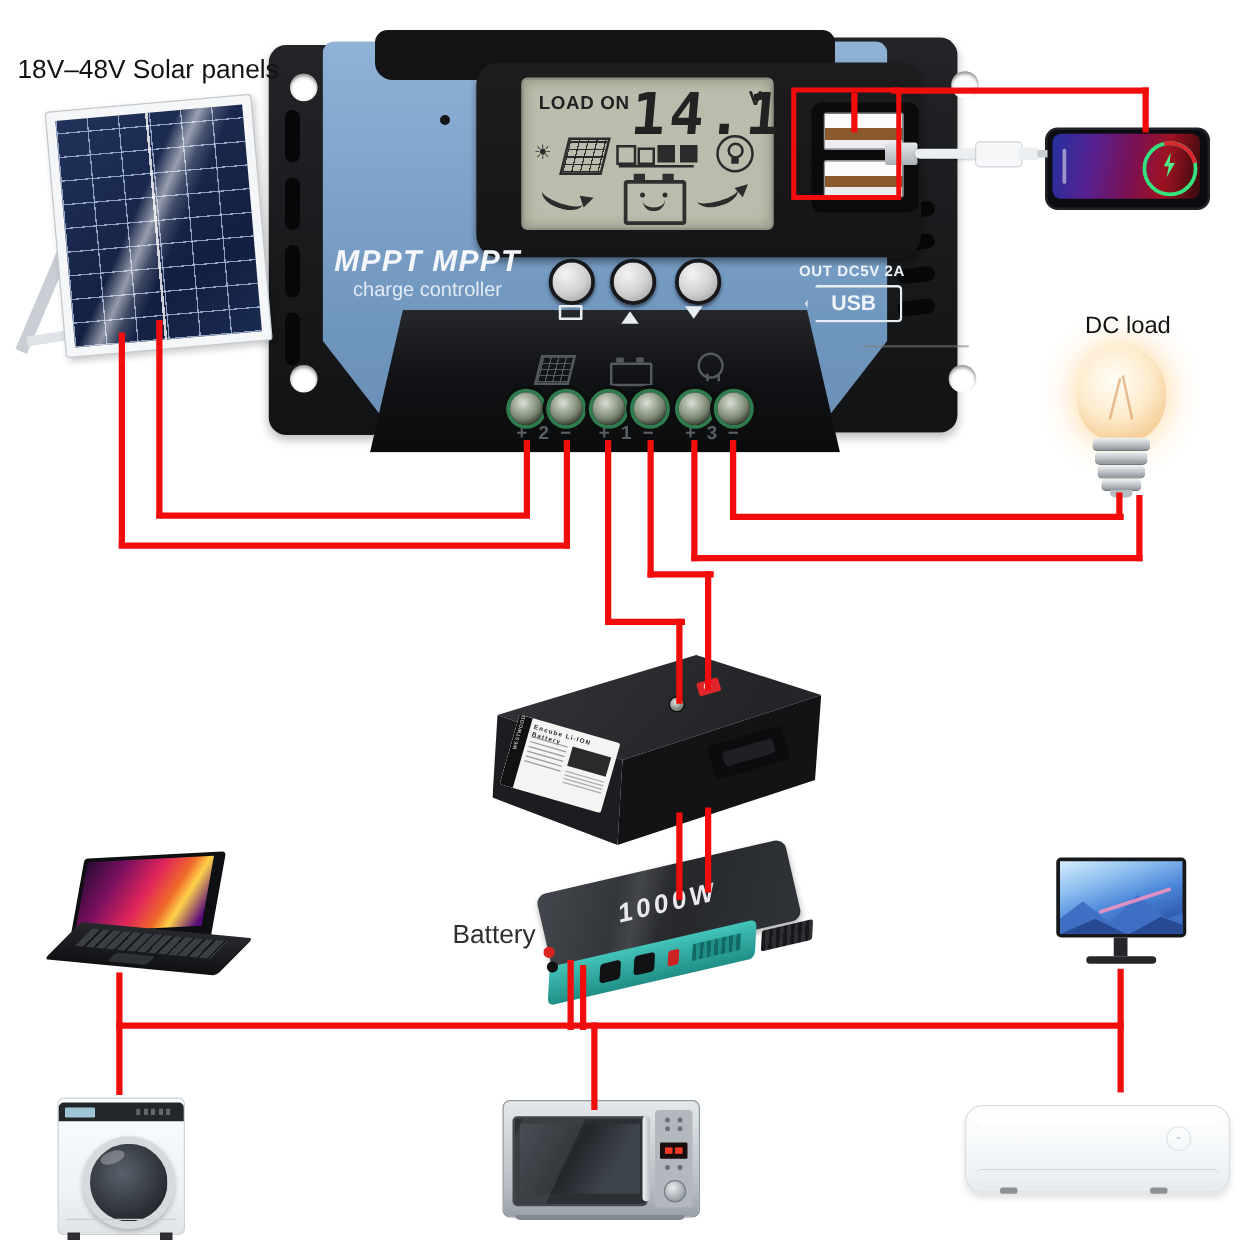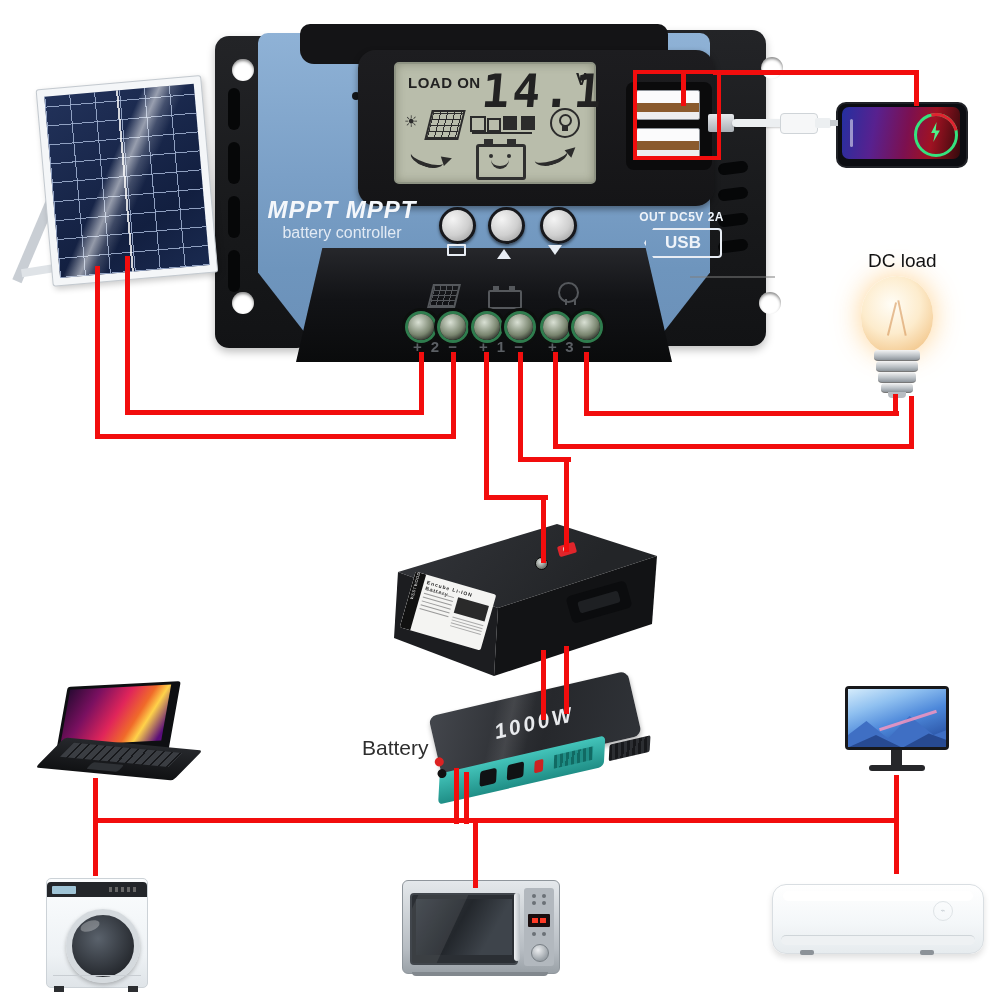--- a/index.html
+++ b/index.html
@@ -10,21 +10,21 @@
   .lbl{position:absolute;z-index:30;color:#121212;font-size:21px;white-space:nowrap;}
   
   .cap{position:absolute;background:linear-gradient(180deg,#232427,#18191b 60%,#121315);border-radius:14px;z-index:10;box-shadow:0 4px 8px rgba(0,0,0,.25);}
   .hole{position:absolute;width:22px;height:22px;border-radius:50%;background:#fff;box-shadow:inset 0 2px 3px rgba(0,0,0,.45);z-index:12;}
   .slotv{position:absolute;width:12px;height:42px;background:#060708;border-radius:6px;z-index:11;}
   .sloth{position:absolute;width:30px;height:12px;background:#060708;border-radius:6px;z-index:11;transform:rotate(-7deg);}
   .body-blue{position:absolute;left:258px;top:33px;width:452px;height:315px;z-index:11;
      background:linear-gradient(180deg,#8fb2d6,#7ba0c7 45%,#6e95bd 75%,#6b90b8);
      clip-path:polygon(0 0,100% 0,100% 76%,87% 100%,13% 100%,0 76%);border-radius:10px;}
   .top-strip{position:absolute;left:300px;top:24px;width:368px;height:40px;background:#141416;border-radius:10px 10px 14px 14px;z-index:12;}
-  .lcd-panel{position:absolute;left:358px;top:50px;width:356px;height:156px;background:linear-gradient(180deg,#1d1d20,#151517);border-radius:18px;z-index:13;box-shadow:0 3px 6px rgba(0,0,0,.4);}
+  .lcd-panel{position:absolute;left:381px;top:50px;width:356px;height:156px;background:linear-gradient(180deg,#1d1d20,#151517);border-radius:18px;z-index:13;box-shadow:0 3px 6px rgba(0,0,0,.4);}
   .lcd{position:absolute;left:36px;top:12px;width:198px;height:118px;background:#b9bdab;border:2px solid #8e9383;border-radius:5px;box-shadow:inset 0 0 10px rgba(60,60,40,.35);color:#222;}
   .seg{font-family:"DejaVu Sans Mono",monospace;font-weight:bold;transform:skewX(-5deg);letter-spacing:3px;}
   .btn{position:absolute;width:31px;height:31px;border-radius:50%;z-index:14;
      background:radial-gradient(circle at 35% 30%,#f4f4f4,#cfcfcf 55%,#a6a6a6 85%);
      border:3px solid #17181c;box-shadow:0 2px 3px rgba(0,0,0,.5);}
   .term-block{position:absolute;left:296px;top:248px;width:376px;height:114px;z-index:13;
      background:linear-gradient(180deg,#26272b,#121316 45%,#0a0b0c);
      clip-path:polygon(7% 0,93% 0,100% 100%,0 100%);}
   .screw{position:absolute;width:26px;height:26px;border-radius:50%;z-index:14;
      background:radial-gradient(circle at 40% 32%,#d9e0d4,#79856f 55%,#2e332c 80%);
@@ -34,20 +34,21 @@
   
   .arrowc{position:absolute;width:34px;height:13px;border-bottom:4px solid #2b2b2b;border-radius:0 0 17px 17px / 0 0 9px 9px;}
   .ahead{position:absolute;width:0;height:0;border:5px solid transparent;border-left:10px solid #2b2b2b;}
   .ringbase{position:absolute;background:linear-gradient(180deg,#f4f4f4,#b9bfc4 60%,#8e959b);border-radius:4px;border-bottom:1px solid #777;}
 </style>
 </head>
 <body>
 
 <div id="canvas">
 
+  <div class="lbl" style="left:14px;top:44px;">18V–48V Solar panels</div>
   <div class="lbl" style="left:868px;top:250px;font-size:19px;">DC load</div>
   <div class="lbl" style="left:362px;top:736px;color:#2e2e2e;">Battery</div>
   <div class="abs" style="left:690px;top:276px;width:85px;height:2px;background:rgba(125,125,125,.5);z-index:35;"></div>
 
   <div class="abs" style="left:30px;top:82px;width:190px;height:200px;transform:rotate(-5deg);z-index:10;">
     <div class="abs" style="left:-4px;top:100px;width:10px;height:95px;background:#c9ced4;transform:rotate(28deg);"></div>
     <div class="abs" style="left:-16px;top:176px;width:56px;height:8px;background:#dfe3e7;transform:rotate(-4deg);"></div>
     <div class="abs" style="left:14px;top:0;width:164px;height:196px;background:#f4f6f8;border:1px solid #c3c9cf;border-radius:3px;box-shadow:2px 3px 6px rgba(0,0,0,.2);">
       <div class="abs" style="left:7px;top:7px;right:7px;bottom:7px;background:
         linear-gradient(118deg, rgba(255,255,255,0) 40%, rgba(255,255,255,.55) 47%, rgba(255,255,255,.18) 52%, rgba(255,255,255,0) 58%),
@@ -111,21 +112,21 @@
         <div class="ahead" style="left:170px;top:80px;transform:rotate(-42deg);"></div>
       </div>
 
       <div class="abs" style="left:268px;top:32px;width:86px;height:88px;background:#0b0b0c;border-radius:8px;">
         <div class="abs" style="left:10px;top:8px;width:62px;height:28px;background:linear-gradient(180deg,#fbfbfc 0 42%,#8a5a2d 42% 74%,#ededef 74%);border:1px solid #8d9298;border-radius:2px;"></div>
         <div class="abs" style="left:10px;top:46px;width:62px;height:28px;background:linear-gradient(180deg,#fbfbfc 0 42%,#8a5a2d 42% 74%,#ededef 74%);border:1px solid #8d9298;border-radius:2px;"></div>
       </div>
     </div>
 
     <div class="abs" style="left:258px;top:196px;width:168px;text-align:center;z-index:13;color:#f4f7fb;font-size:24px;font-weight:bold;font-style:italic;letter-spacing:1px;">MPPT MPPT</div>
-    <div class="abs" style="left:258px;top:224px;width:168px;text-align:center;z-index:13;color:#e2eaf4;font-size:16px;">battery controller</div>
+    <div class="abs" style="left:258px;top:224px;width:168px;text-align:center;z-index:13;color:#e2eaf4;font-size:16px;">charge controller</div>
 
     <div class="btn" style="left:439px;top:207px;"></div>
     <div class="btn" style="left:488px;top:207px;"></div>
     <div class="btn" style="left:540px;top:207px;"></div>
     <div class="abs" style="left:447px;top:244px;width:15px;height:8px;border:2px solid #e8edf4;border-radius:1px;z-index:14;"></div>
     <div class="abs" style="left:497px;top:242px;width:0;height:0;border:7px solid transparent;border-bottom:10px solid #e8edf4;z-index:14;"></div>
     <div class="abs" style="left:548px;top:245px;width:0;height:0;border:7px solid transparent;border-top:10px solid #e8edf4;z-index:14;"></div>
 
     <div class="abs" style="left:636px;top:210px;width:88px;text-align:right;z-index:13;color:#eef3f9;font-size:12px;font-weight:bold;letter-spacing:.5px;">OUT DC5V 2A</div>
     <div class="abs" style="left:644px;top:228px;width:74px;height:26px;border:2px solid #e8edf4;border-radius:4px;clip-path:polygon(12% 0,100% 0,100% 100%,12% 100%,0 50%);z-index:13;color:#eef3f9;font-size:17px;font-weight:bold;text-align:center;line-height:26px;">

